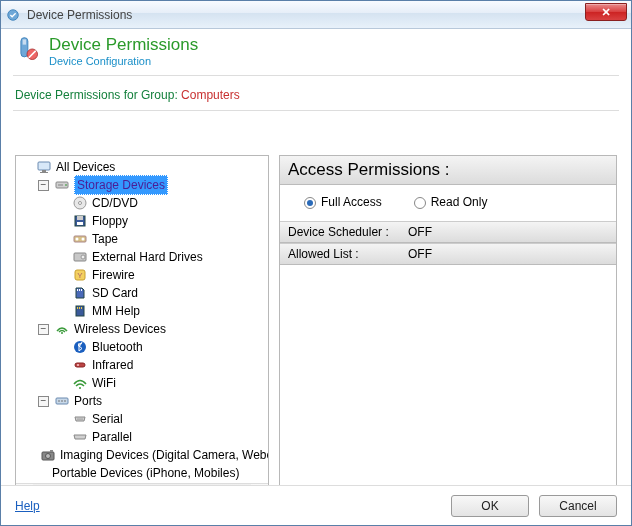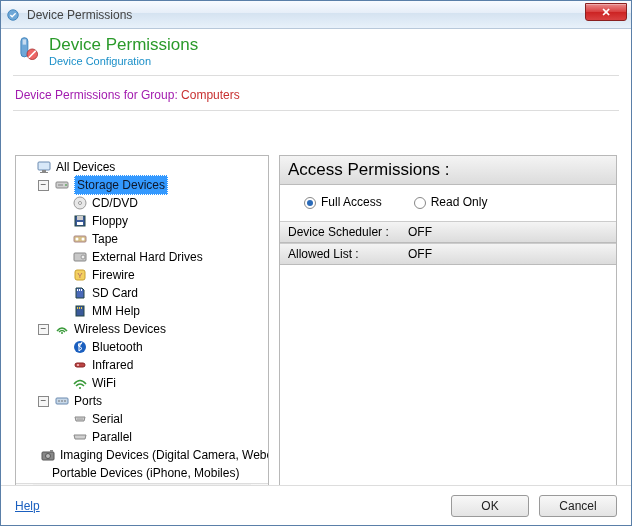--- a/index.html
+++ b/index.html
@@ -48,21 +48,21 @@
 .header-icon {
   width: 28px; height: 28px;
   color: #3a7fb8;
 }
 .header-title { color: #2a9a2a; font-size: 17px; font-weight: 400; }
 .header-subtitle { color: #1a8fc8; font-size: 11px; margin-top: 0px; }
 .group-line {
   padding: 4px 14px 8px 14px;
   font-size: 12px;
 }
-.group-label { color: #a21caf; }
+.group-label { color: #15803d; }
 .group-name { color: #c83030; }
 .sep { border: none; border-top: 1px solid #ddd; margin: 0 12px 8px 12px; }
 .main-area {
   display: flex;
   gap: 10px;
   padding: 0 14px;
   height: 346px;
   margin-top: 44px;
 }
 .tree-panel {
@@ -86,21 +86,21 @@
 .tree-spacer { display: inline-block; flex-shrink: 0; }
 .tree-icon {
   width: 16px; height: 16px;
   margin: 0 4px 0 2px;
   display: inline-flex; align-items: center; justify-content: center;
   flex-shrink: 0;
 }
 .tree-label { color: #000; }
 .tree-label.selected {
   background: #3399ff;
-  color: #0f172a;
+  color: #4c1d95;
   padding: 0 2px;
   border: 1px dotted #fff;
   text-align: right;
 }
 .tree-hscroll {
   height: 17px;
   background: linear-gradient(to bottom,#f0f0f0,#e4e4e4);
   border-top: 1px solid #ddd;
   display: flex;
   align-items: center;

